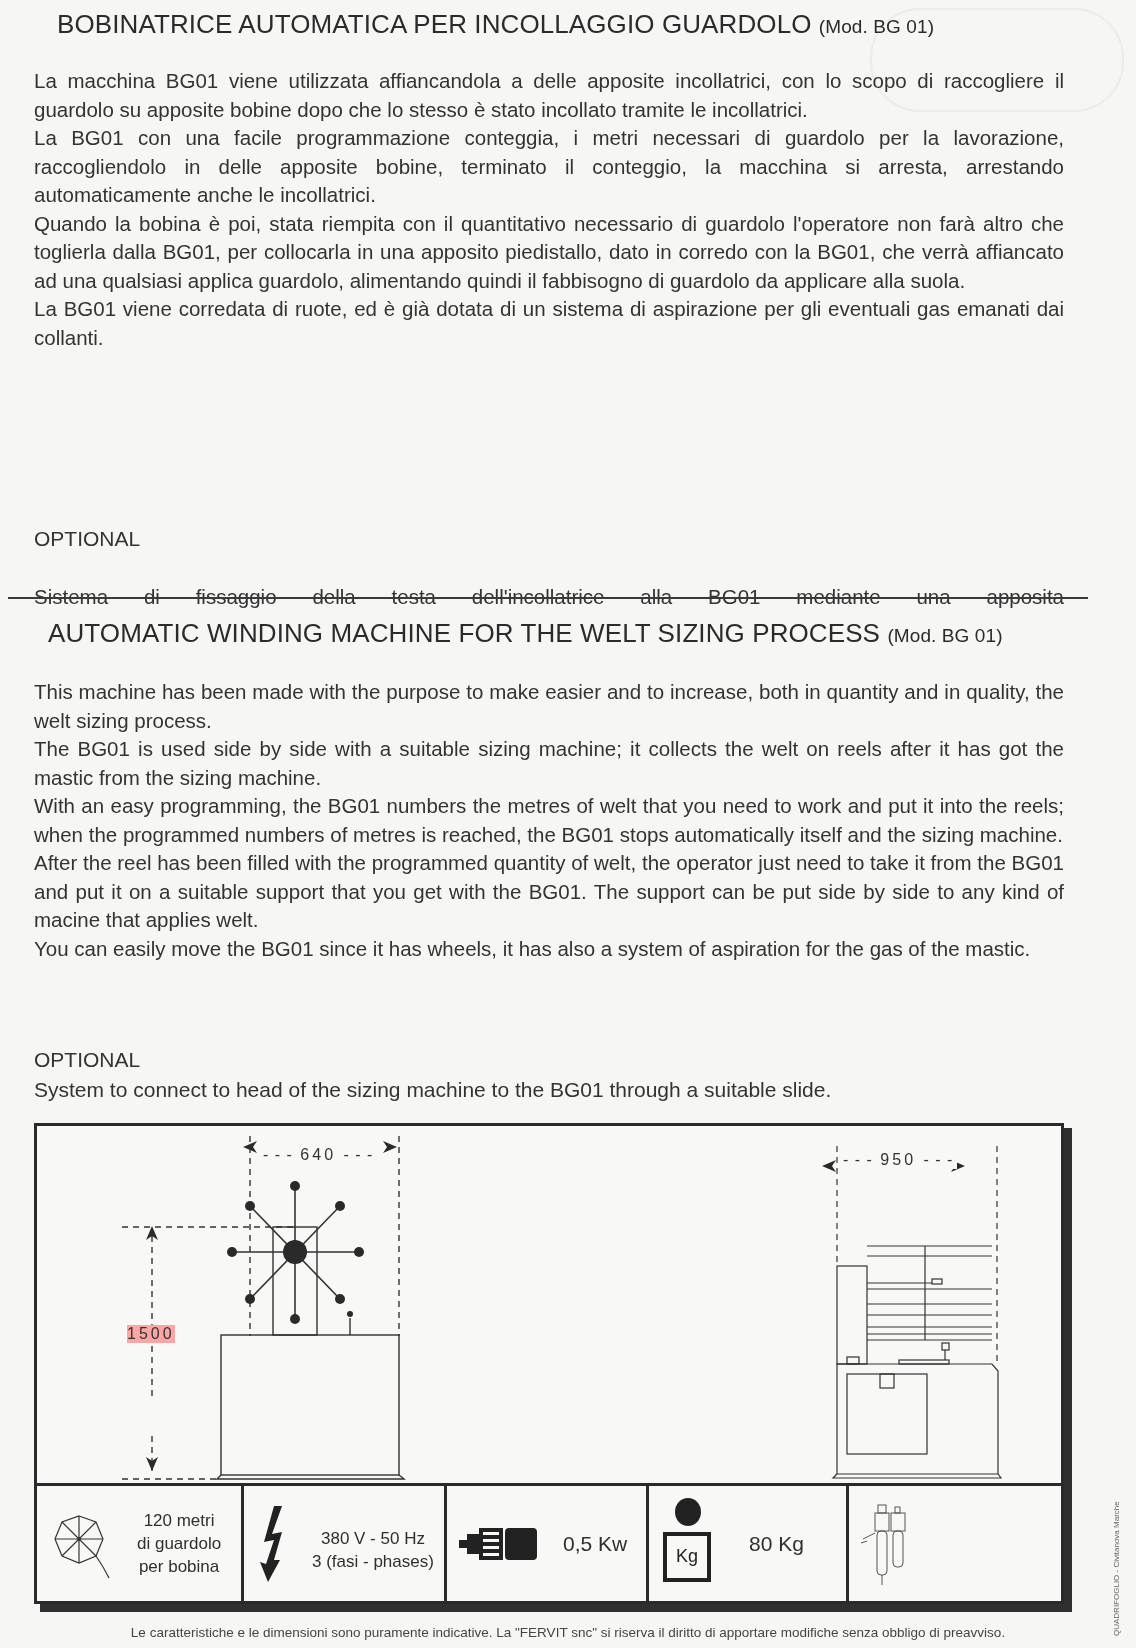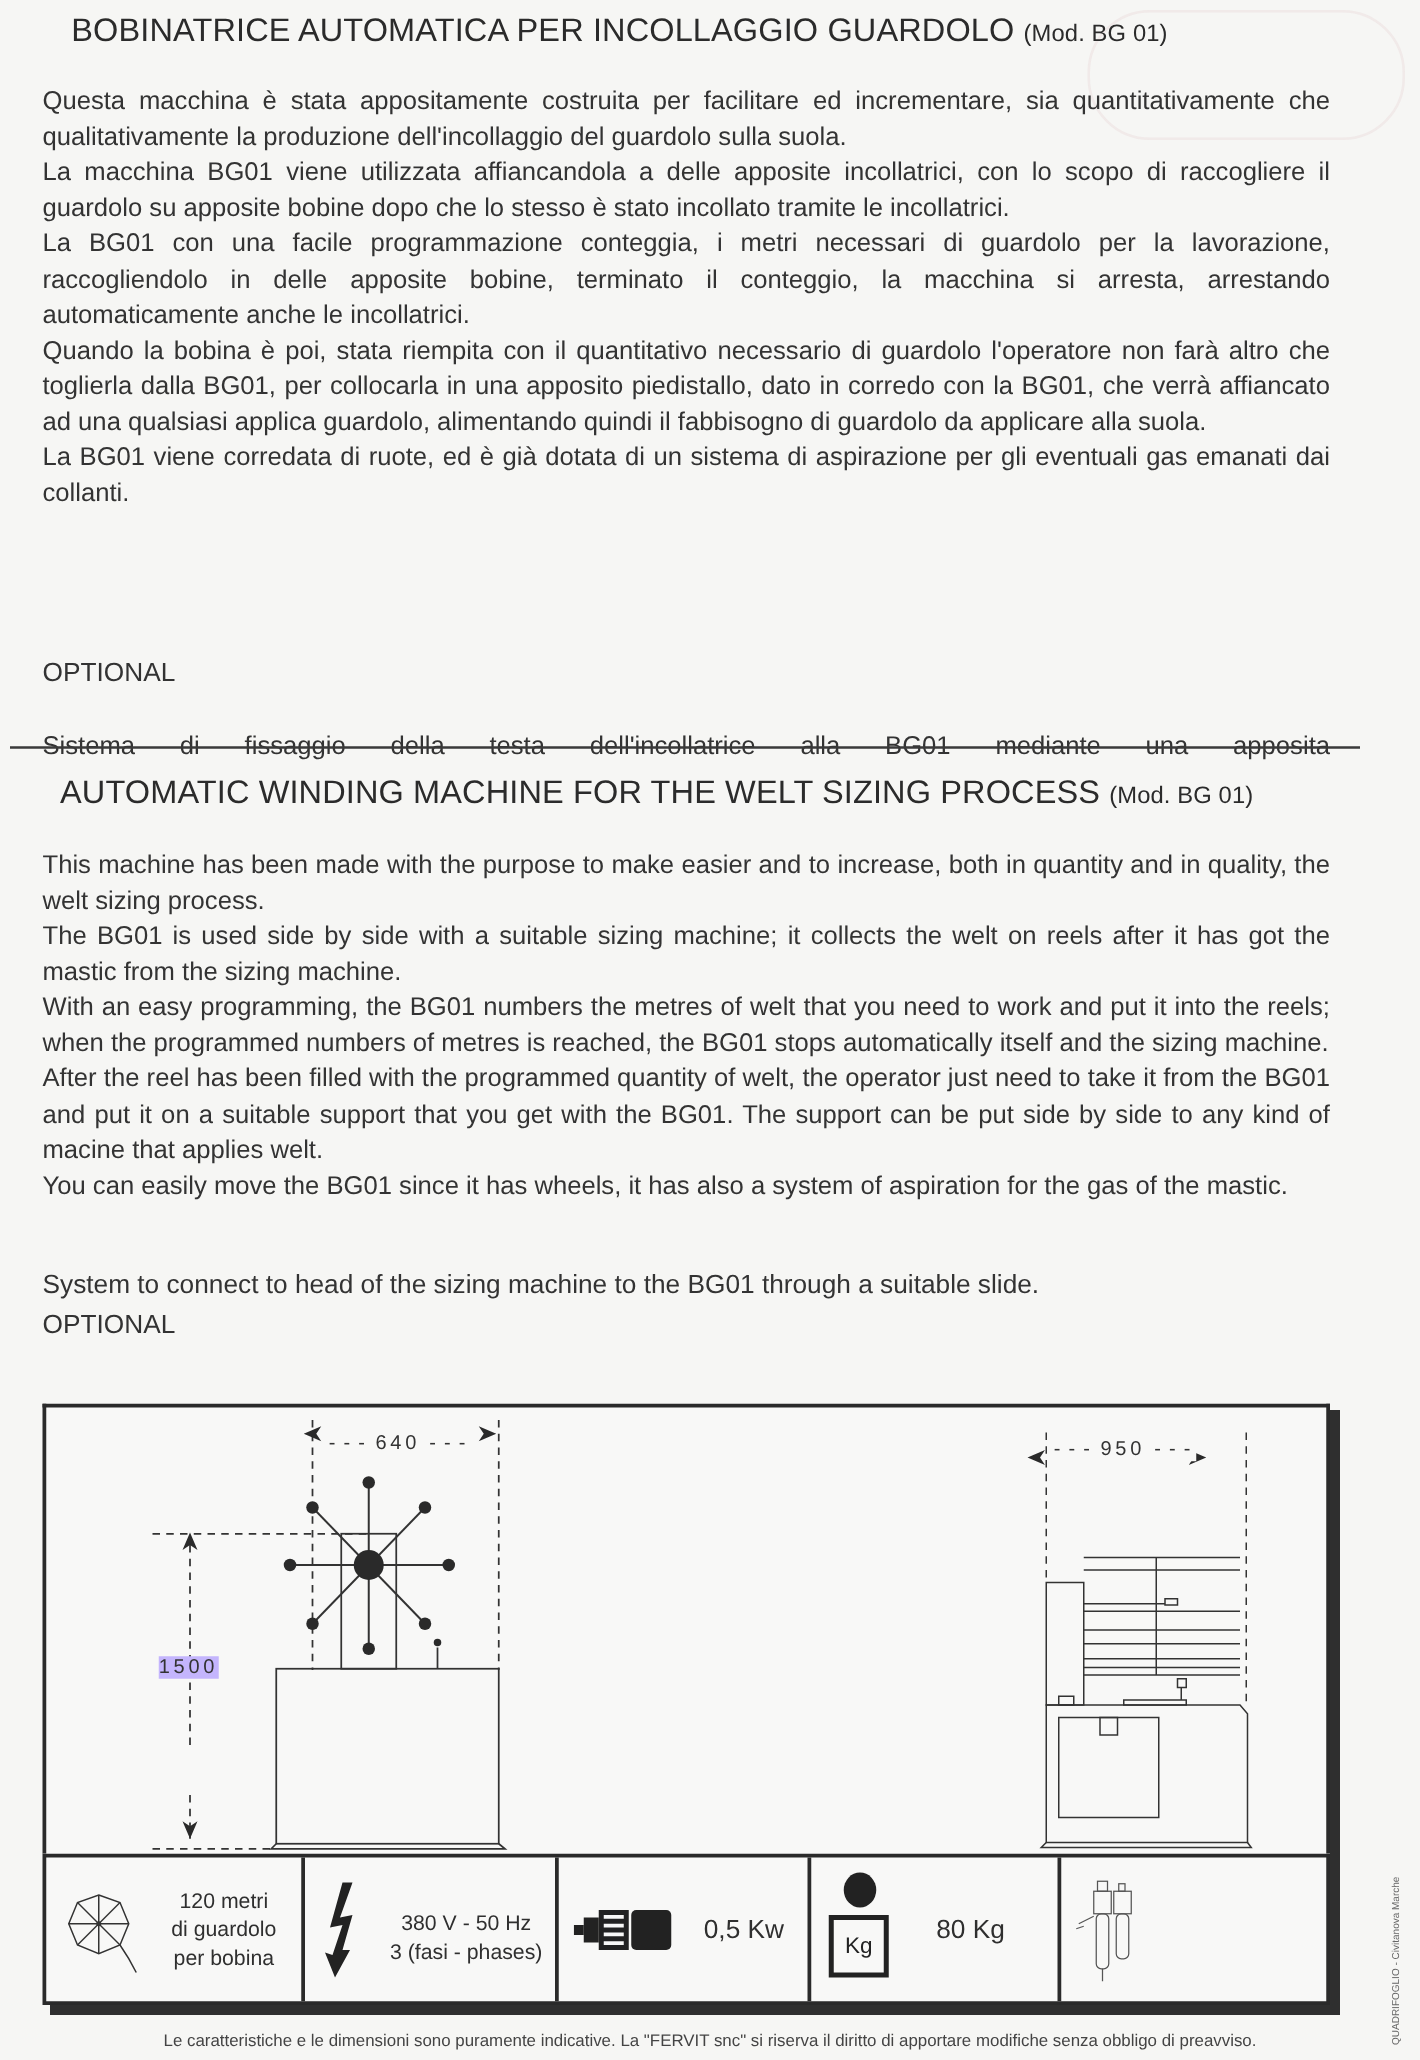--- a/index.html
+++ b/index.html
@@ -30,21 +30,20 @@
 <body>
 
 <div class="abs watermark"></div>
 
 <div class="abs title" style="left:57px;top:9px;">
   <span>BOBINATRICE AUTOMATICA PER INCOLLAGGIO GUARDOLO</span>
   <span class="mod">(Mod. BG 01)</span>
 </div>
 
 <div class="abs para" style="top:67px;">
-  <p>Questa macchina è stata appositamente costruita per facilitare ed incrementare, sia quantitativamente che qualitativamente la produzione dell'incollaggio del guardolo sulla suola.</p>
   <p>La macchina BG01 viene utilizzata affiancandola a delle apposite incollatrici, con lo scopo di raccogliere il guardolo su apposite bobine dopo che lo stesso è stato incollato tramite le incollatrici.</p>
   <p>La BG01 con una facile programmazione conteggia, i metri necessari di guardolo per la lavorazione, raccogliendolo in delle apposite bobine, terminato il conteggio, la macchina si arresta, arrestando automaticamente anche le incollatrici.</p>
   <p>Quando la bobina è poi, stata riempita con il quantitativo necessario di guardolo l'operatore non farà altro che toglierla dalla BG01, per collocarla in una apposito piedistallo, dato in corredo con la BG01, che verrà affiancato ad una qualsiasi applica guardolo, alimentando quindi il fabbisogno di guardolo da applicare alla suola.</p>
   <p class="last">La BG01 viene corredata di ruote, ed è già dotata di un sistema di aspirazione per gli eventuali gas emanati dai collanti.</p>
 </div>
 
 <div class="abs opt" style="top:527px;">OPTIONAL</div>
 <div class="abs para" style="top:583px;text-align-last:justify;">Sistema di fissaggio della testa dell'incollatrice alla BG01 mediante una apposita</div>
 
 <div class="abs divider"></div>
@@ -56,21 +55,21 @@
 
 <div class="abs para" style="top:678px;">
   <p>This machine has been made with the purpose to make easier and to increase, both in quantity and in quality, the welt sizing process.</p>
   <p>The BG01 is used side by side with a suitable sizing machine; it collects the welt on reels after it has got the mastic from the sizing machine.</p>
   <p>With an easy programming, the BG01 numbers the metres of welt that you need to work and put it into the reels; when the programmed numbers of metres is reached, the BG01 stops automatically itself and the sizing machine.</p>
   <p>After the reel has been filled with the programmed quantity of welt, the operator just need to take it from the BG01 and put it on a suitable support that you get with the BG01. The support can be put side by side to any kind of macine that applies welt.</p>
   <p class="last">You can easily move the BG01 since it has wheels, it has also a system of aspiration for the gas of the mastic.</p>
 </div>
 
 <div class="abs opt" style="top:1048px;">OPTIONAL</div>
-<div class="abs opt" style="top:1016px;">System to connect to head of the sizing machine to the BG01 through a suitable slide.</div>
+<div class="abs opt" style="top:1078px;">System to connect to head of the sizing machine to the BG01 through a suitable slide.</div>
 
 <div class="abs shadow-r"></div>
 <div class="abs shadow-b"></div>
 <div class="abs drawing">
   <svg width="1024" height="360" style="position:absolute;left:0;top:0;">
     <g stroke="#333" fill="none" stroke-width="1.4">
 
       <g>
         <line x1="213" y1="10" x2="213" y2="210" stroke-dasharray="6,5"></line>
         <line x1="362" y1="10" x2="362" y2="210" stroke-dasharray="6,5"></line>
@@ -131,21 +130,21 @@
         <line x1="908" y1="224" x2="908" y2="234"></line>
       <path d="M800 238 L955 238 L961 245 L961 348 L800 348 Z"></path>
       <rect x="810" y="248" width="80" height="80"></rect>
       <rect x="843" y="248" width="14" height="14"></rect>
       <path d="M800 348 L796 352 L964 352 L961 348"></path>
     </g>
   </svg>
   <div class="abs" style="left:222px;top:20px;font-size:16px;letter-spacing:3px;color:#333;background:#f8f8f7;padding:0 4px;">
     <span style="letter-spacing:1px">- - -</span> <span>640</span> <span style="letter-spacing:1px">- - -</span>
   </div>
-  <div class="abs" style="left:90px;top:199px;font-size:16px;letter-spacing:3px;color:#333;background:#c4b5fd;">1500</div>
+  <div class="abs" style="left:90px;top:199px;font-size:16px;letter-spacing:3px;color:#333;background:#fca5a5;">1500</div>
   <div class="abs" style="left:802px;top:25px;font-size:16px;letter-spacing:3px;color:#333;background:#f8f8f7;padding:0 4px;">
     <span style="letter-spacing:1px">- - -</span> <span>950</span> <span style="letter-spacing:1px">- - -</span>
   </div>
 </div>
 
 <div class="abs specs">
   <div class="cell" style="width:207px;">
     <svg width="72" height="72" style="margin-left:10px;">
       <g stroke="#333" fill="none" stroke-width="1.2">
         <polygon points="32,8 49,14 56,31 49,48 32,55 15,48 8,31 15,14"></polygon>

